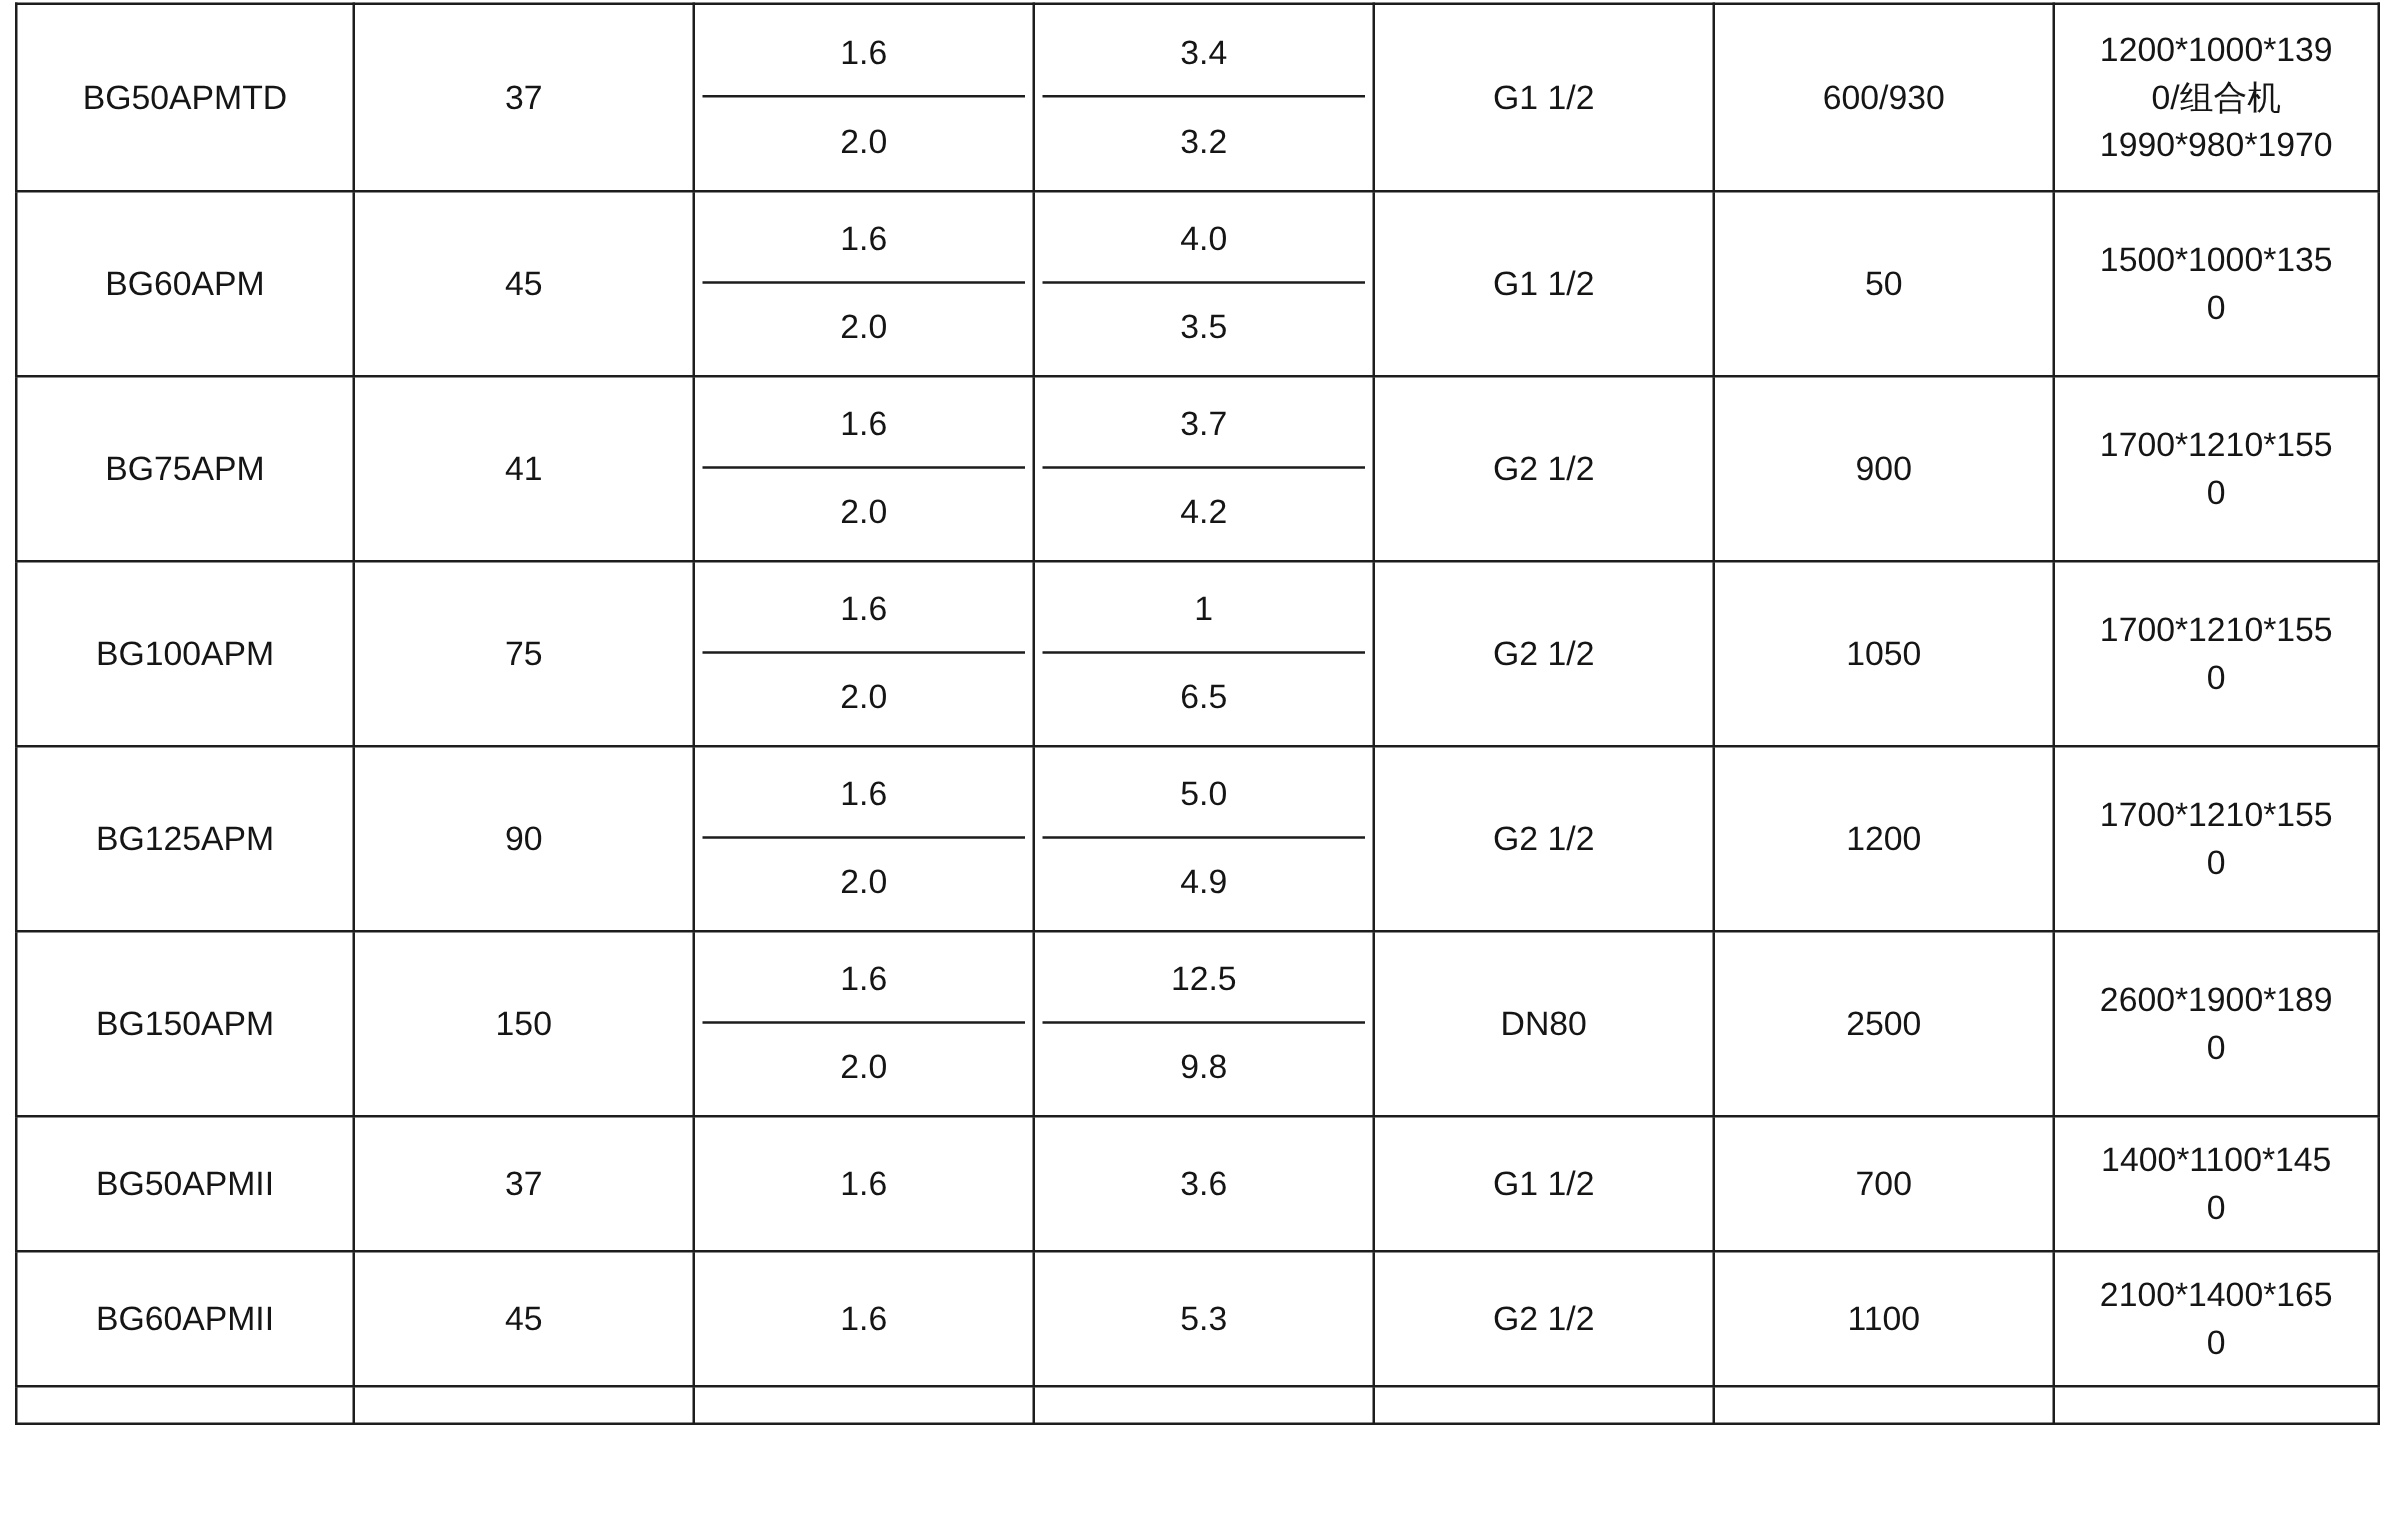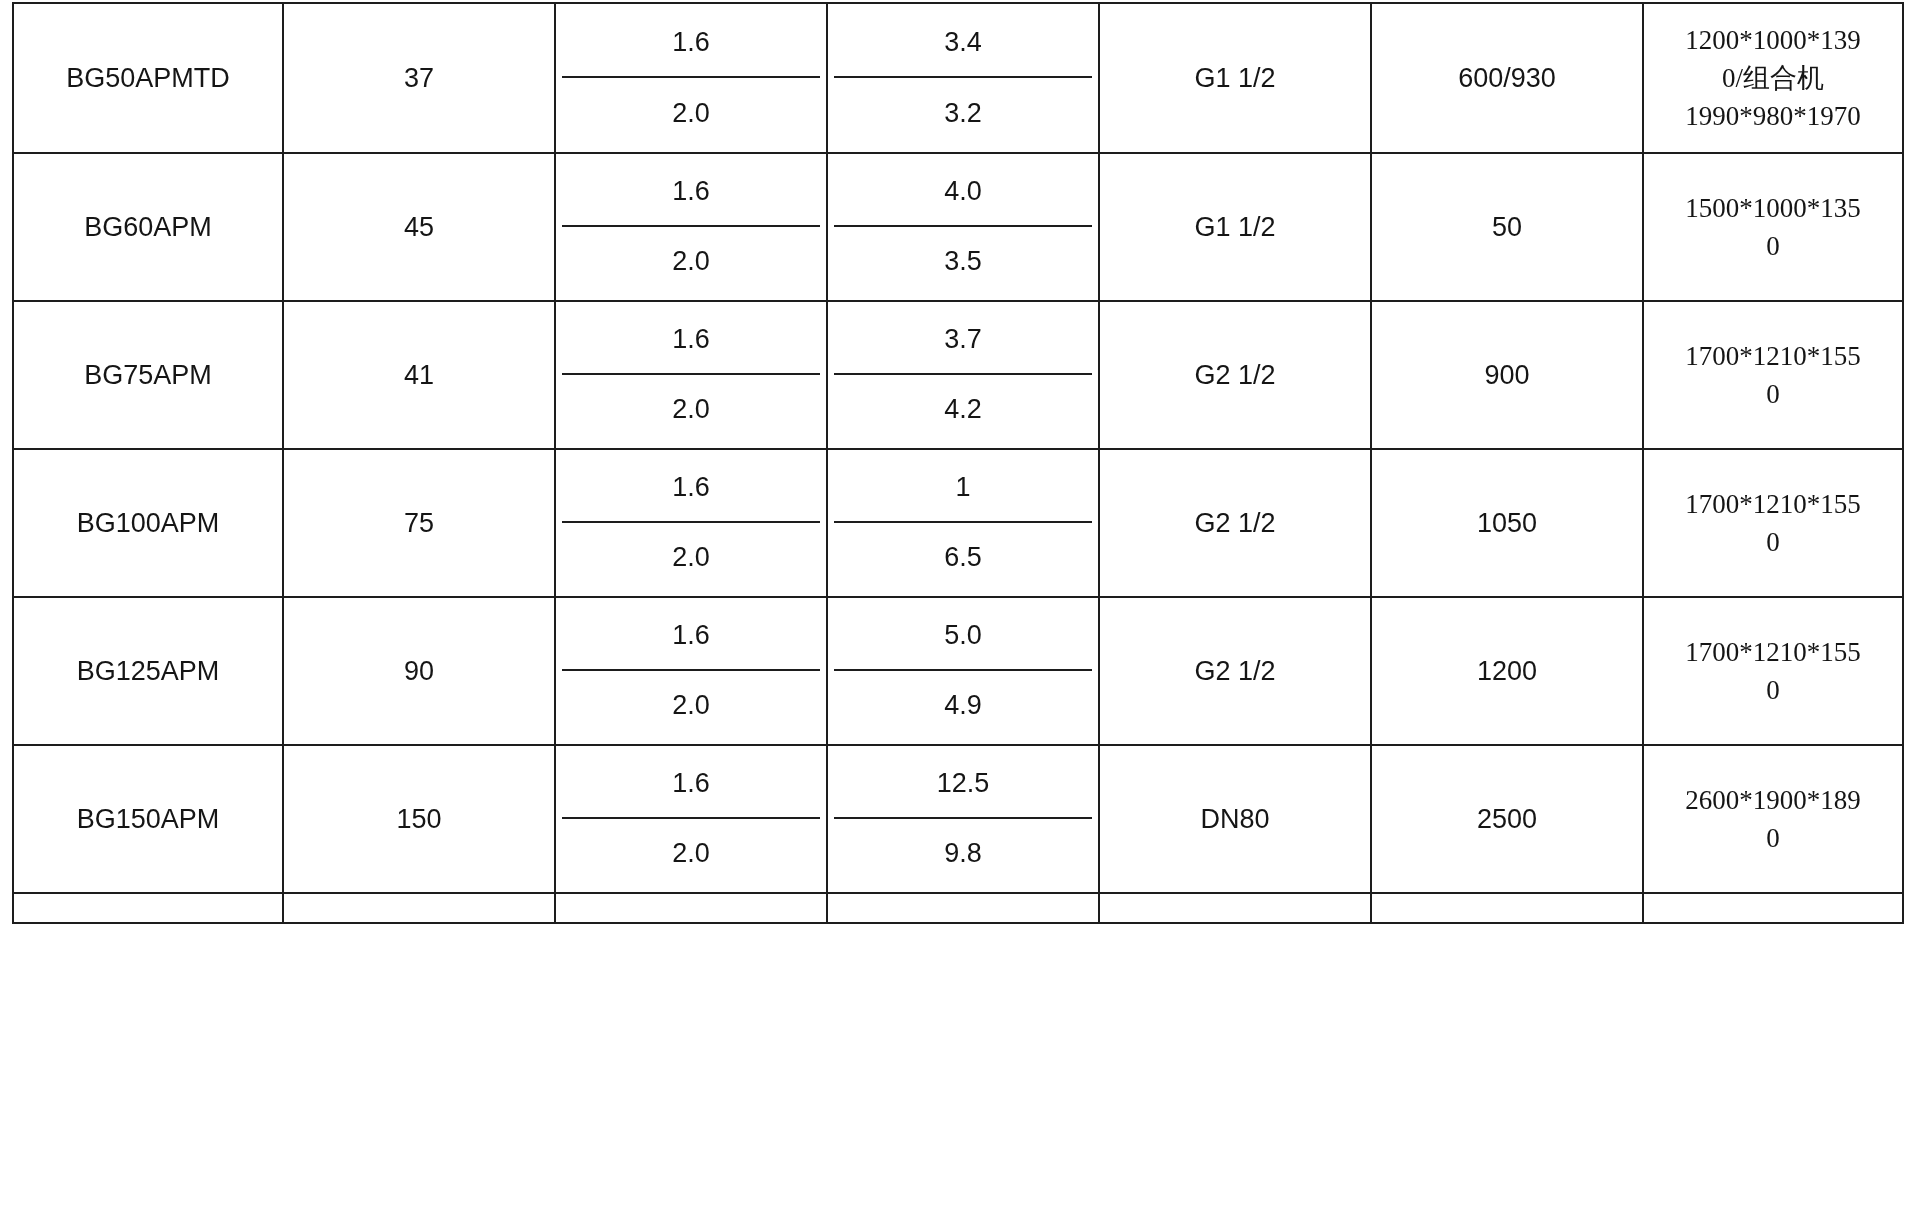--- a/index.html
+++ b/index.html
@@ -65,21 +65,20 @@
   col.c-dim   { width: 260px; }
 
   tr.r-double td { height: 148px; }
   tr.r-single td { height: 108px; }
   tr.r-first td { height: 150px; }
   tr.r-last-partial td { height: 30px; }
 
   .dim-cell {
     font-size: 26px;
     line-height: 1.38;
-    font-family: Liberation Serif, serif;
   }
 </style>
 </head>
 <body>
 
 <div class="sheet">
 
   <table class="spec-table">
     <colgroup>
       <col class="c-model">
@@ -200,21 +199,45 @@
           <div class="half">9.8</div>
         </td>
         <td>DN80</td>
         <td>2500</td>
         <td class="dim-cell">
           <div>2600*1900*189</div>
           <div>0</div>
         </td>
       </tr>
 
-
+      <tr class="r-single">
+        <td>BG50APMII</td>
+        <td>37</td>
+        <td>1.6</td>
+        <td>3.6</td>
+        <td>G1 1/2</td>
+        <td>700</td>
+        <td class="dim-cell">
+          <div>1400*1100*145</div>
+          <div>0</div>
+        </td>
+      </tr>
+
+      <tr class="r-single">
+        <td>BG60APMII</td>
+        <td>45</td>
+        <td>1.6</td>
+        <td>5.3</td>
+        <td>G2 1/2</td>
+        <td>1100</td>
+        <td class="dim-cell">
+          <div>2100*1400*165</div>
+          <div>0</div>
+        </td>
+      </tr>
 
       <tr class="r-last-partial">
         <td></td>
         <td></td>
         <td></td>
         <td></td>
         <td></td>
         <td></td>
         <td></td>
       </tr>

